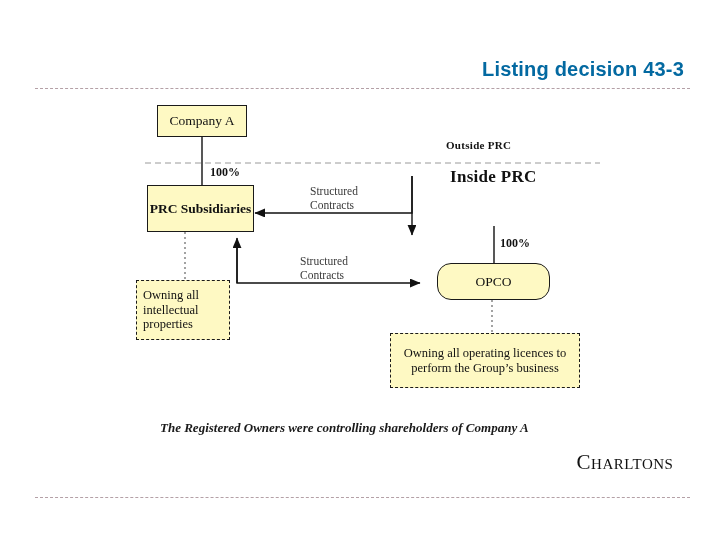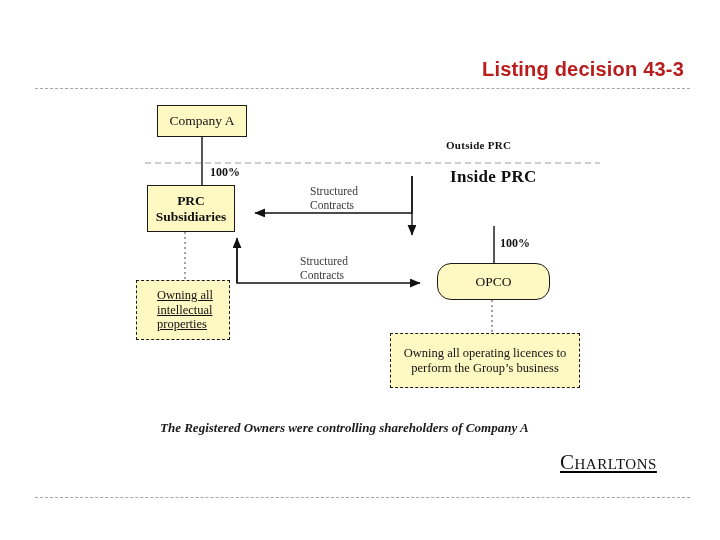--- a/index.html
+++ b/index.html
@@ -17,21 +17,21 @@
   }
 
   
   .slide-title {
     position: absolute;
     right: 36px;
     top: 58px;
     font-family: "Liberation Sans", sans-serif;
     font-size: 20px;
     font-weight: bold;
-    color: #b91c1c;
+    color: #0369a1;
     letter-spacing: 0.2px;
     white-space: nowrap;
   }
   .rule {
     position: absolute;
     left: 35px;
     right: 30px;
     height: 0;
     border-top: 1px dashed #b4a0a6;
   }
@@ -60,25 +60,25 @@
   }
   .node.solid {
     border: 1.4px solid #1a1a1a;
   }
   .node.dashed {
     border: 1.5px dashed #1a1a1a;
   }
 
   
   #node-company-a      { left:157px; top:105px;  width:90px;  height:32px; font-size:13.5px; }
-  #node-prc-subs       { left:147px; top:185px;  width:88px; height:47px; font-size:13.5px; font-weight:bold; }
+  #node-prc-subs       { left:147px; top:185px;  width:107px; height:47px; font-size:13.5px; font-weight:bold; }
   #node-registered     { left:422px; top:186px;  width:141px; height:40px; font-size:13px;  font-weight:bold; }
   #node-opco           { left:437px; top:263px;  width:113px; height:37px; font-size:13.5px;border-radius:14px; }
   #node-ip             { left:136px; top:280px;  width:94px;  height:60px; font-size:12.5px;
-                         justify-content:flex-start; text-align:left; padding-left:20px;text-decoration:underline; }
+                         justify-content:flex-start; text-align:left; padding-left:6px; }
   #node-licences       { left:390px; top:333px;  width:190px; height:55px; font-size:12.5px; }
 
   .node .line2-italic { font-style: italic; }
 
   
   .lbl {
     position: absolute;
     color: #111111;
     white-space: pre-line;
     line-height: 1.2;
@@ -90,22 +90,21 @@
   #lbl-sc-1     { left:310px; top:185px; font-size:11.5px; color:#3a3a3a; }
   #lbl-sc-2     { left:300px; top:255px; font-size:11.5px; color:#3a3a3a; }
   #lbl-note     { left:160px; top:420px; font-size:13px; font-style:italic; font-weight:bold; color:#1a1a1a; }
 
   
   .logo {
     position: absolute;
     left: 560px;
     top: 452px;
     width: 130px;
-    text-align: left;
-    text-decoration: underline;
+    text-align: center;
   }
   .logo-en {
     font-family: "Liberation Serif", serif;
     font-size: 21px;
     color: #111111;
     letter-spacing: 0.5px;
     font-variant: small-caps;
     line-height: 1;
   }
   .logo-cn {

